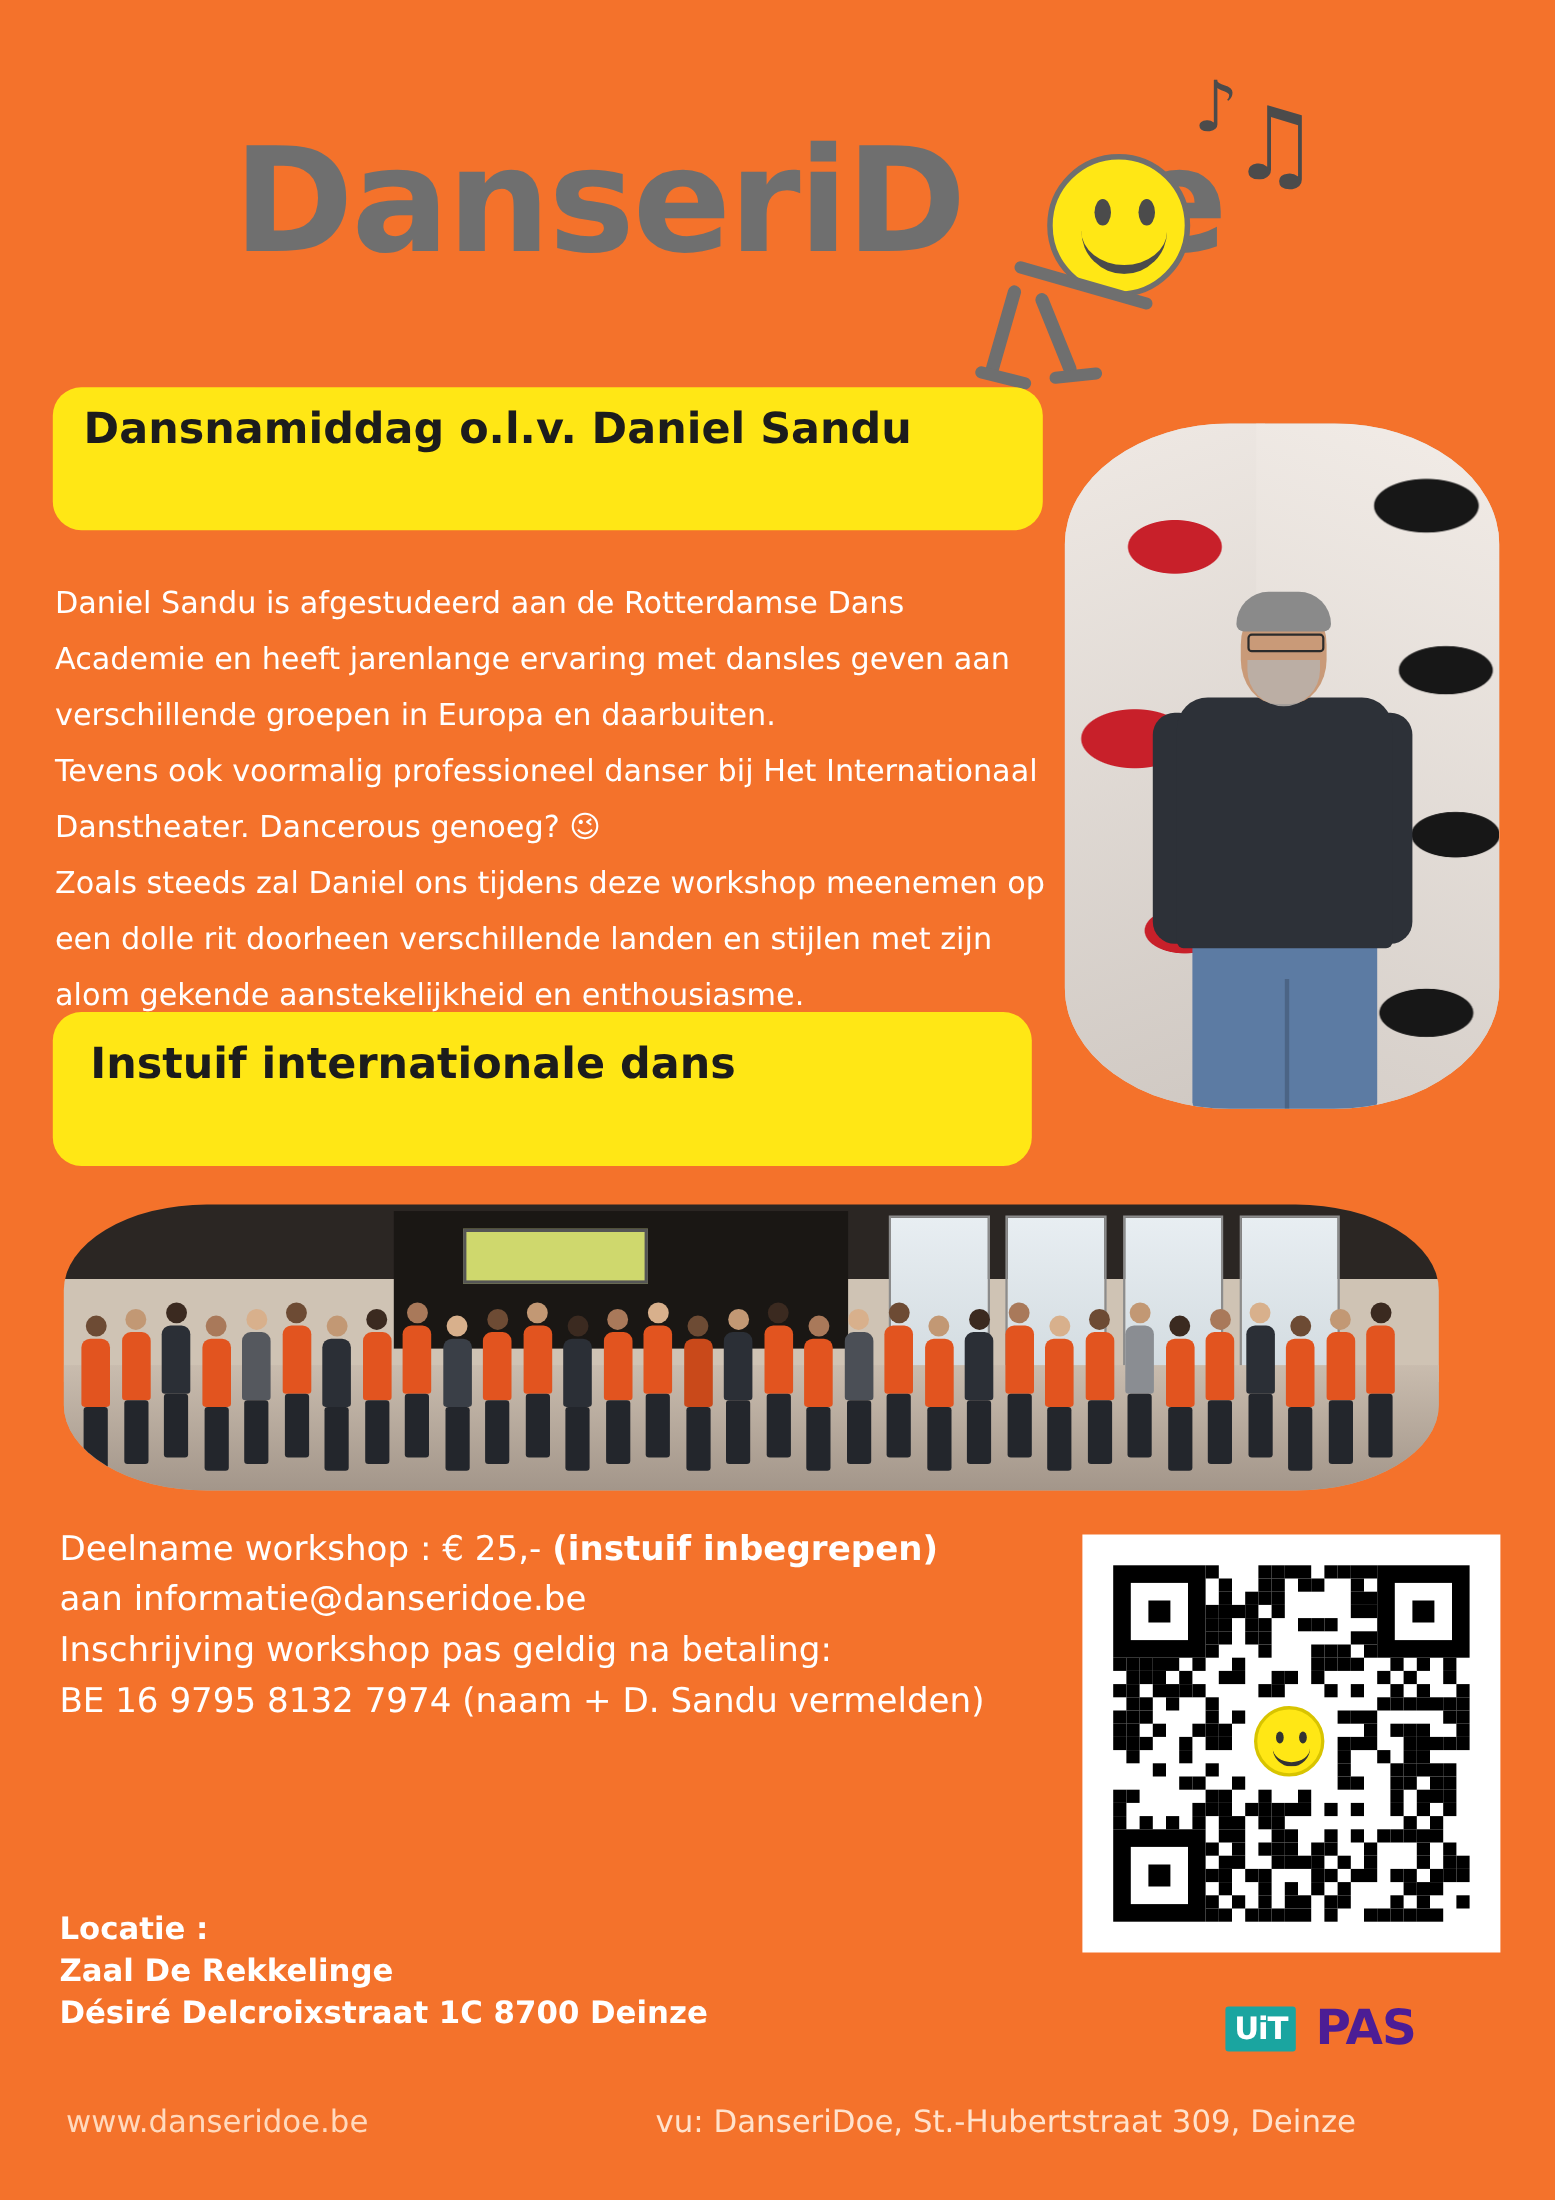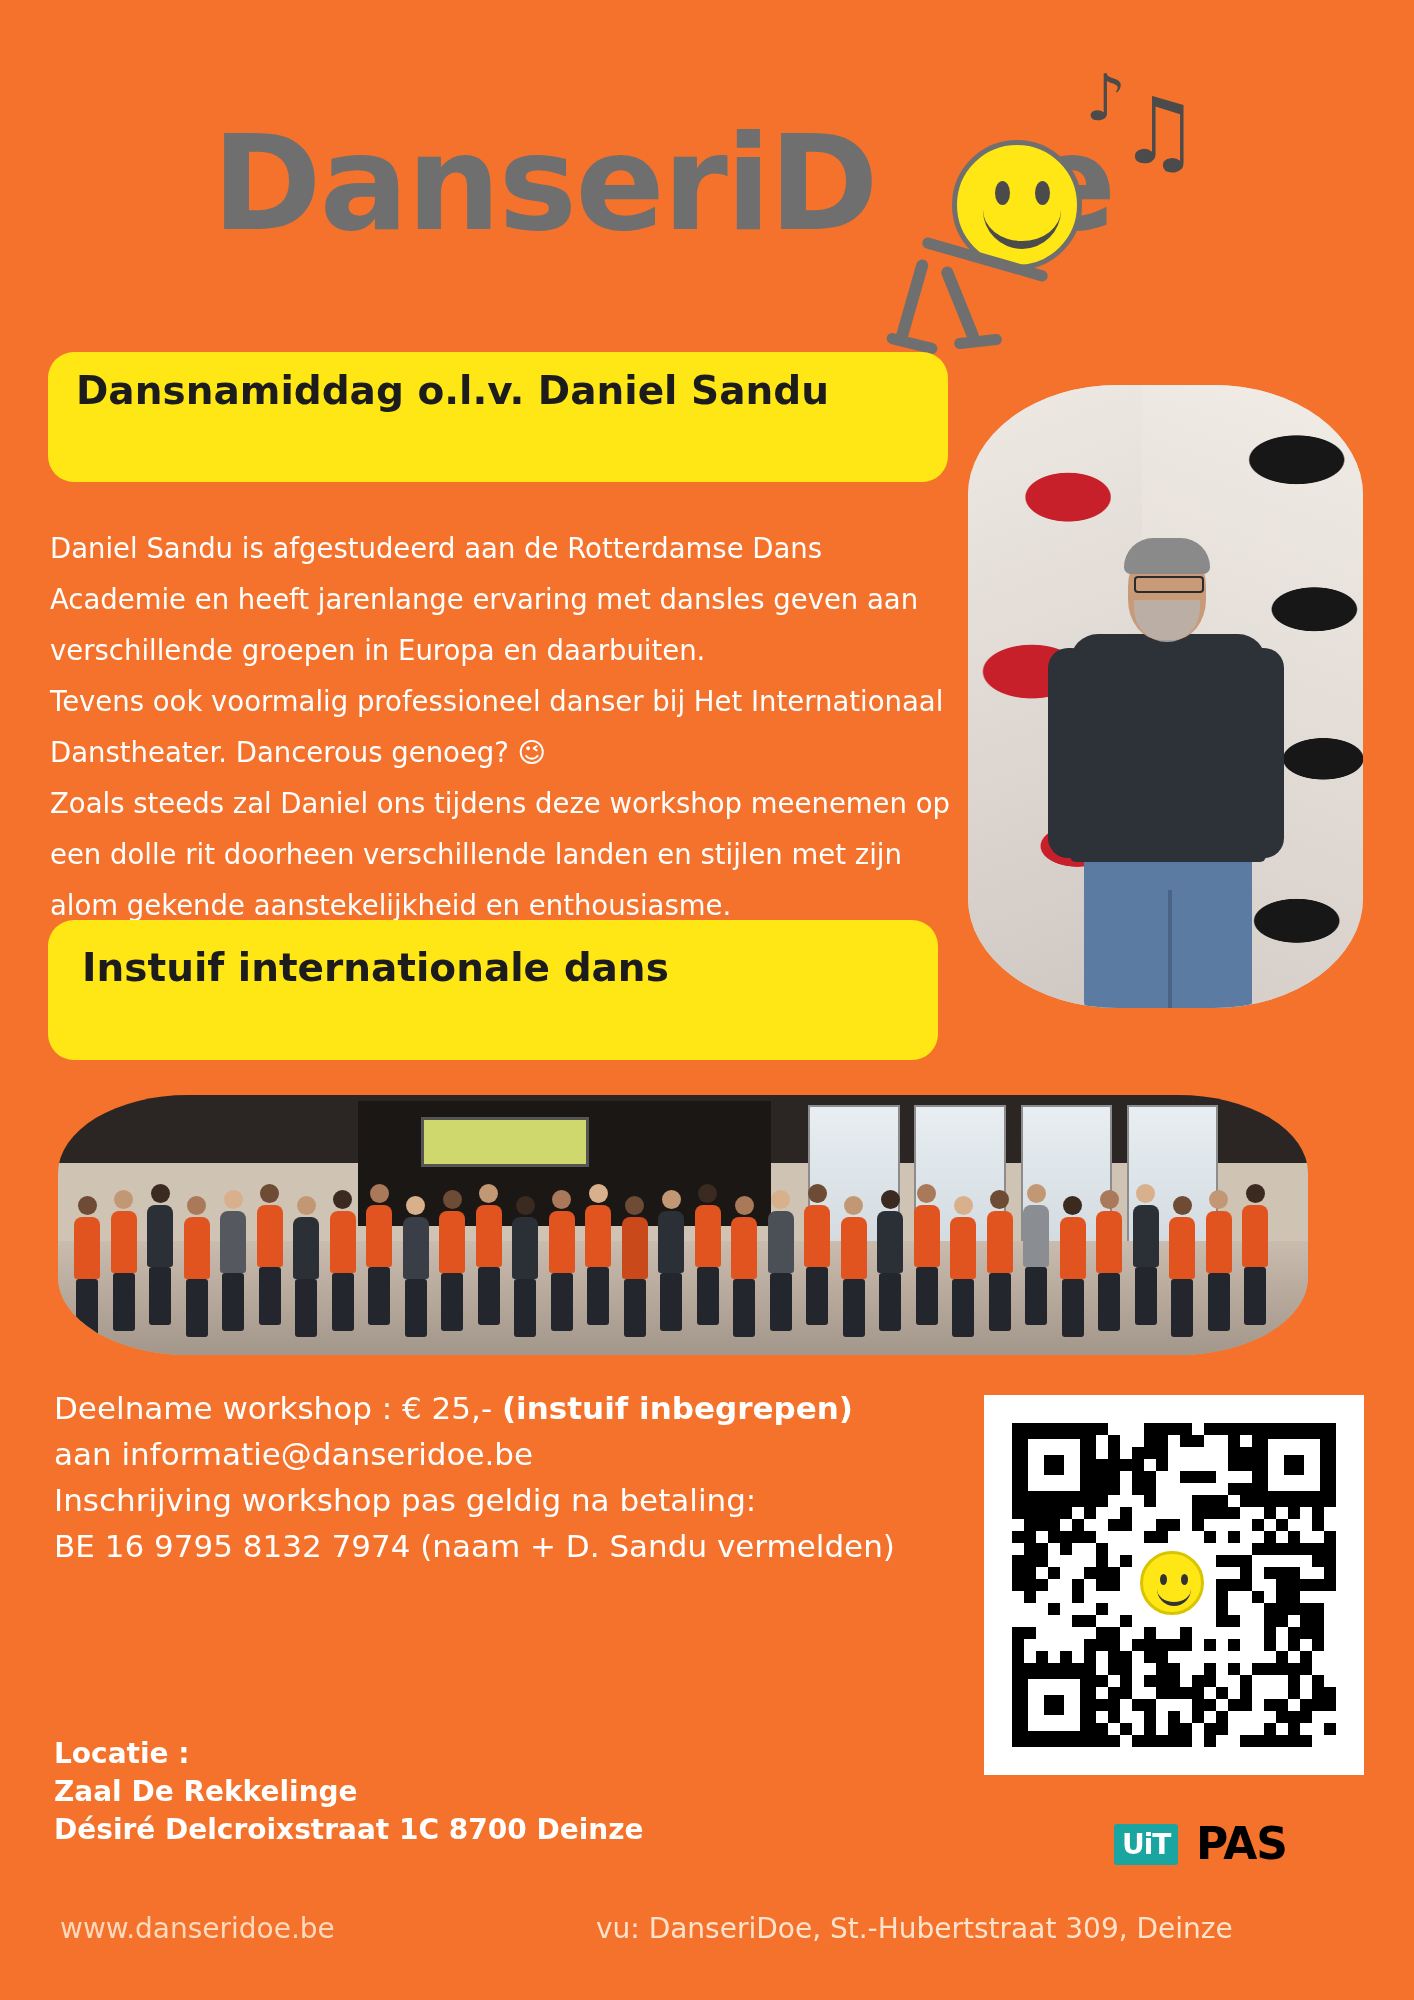--- a/index.html
+++ b/index.html
@@ -314,21 +314,21 @@
     width: 200px;
     height: 52px;
   }
   .uitpas .uit {
     position: absolute; left: 0; top: 6px;
     background: #1aa5a0; color: #ffffff; font-weight: bold; font-size: 28px;
     padding: 4px 8px; border-radius: 3px; letter-spacing: -1px;
   }
   .uitpas .pas {
     position: absolute; left: 82px; top: 0;
-    color: #000000; font-weight: bold; font-size: 44px; letter-spacing: -1px;
+    color: #4c1d95; font-weight: bold; font-size: 44px; letter-spacing: -1px;
   }
 
   
   .footer-left {
     position: absolute;
     left: 60px;
     top: 1912px;
     color: #ffd9bd;
     font-size: 28px;
   }

